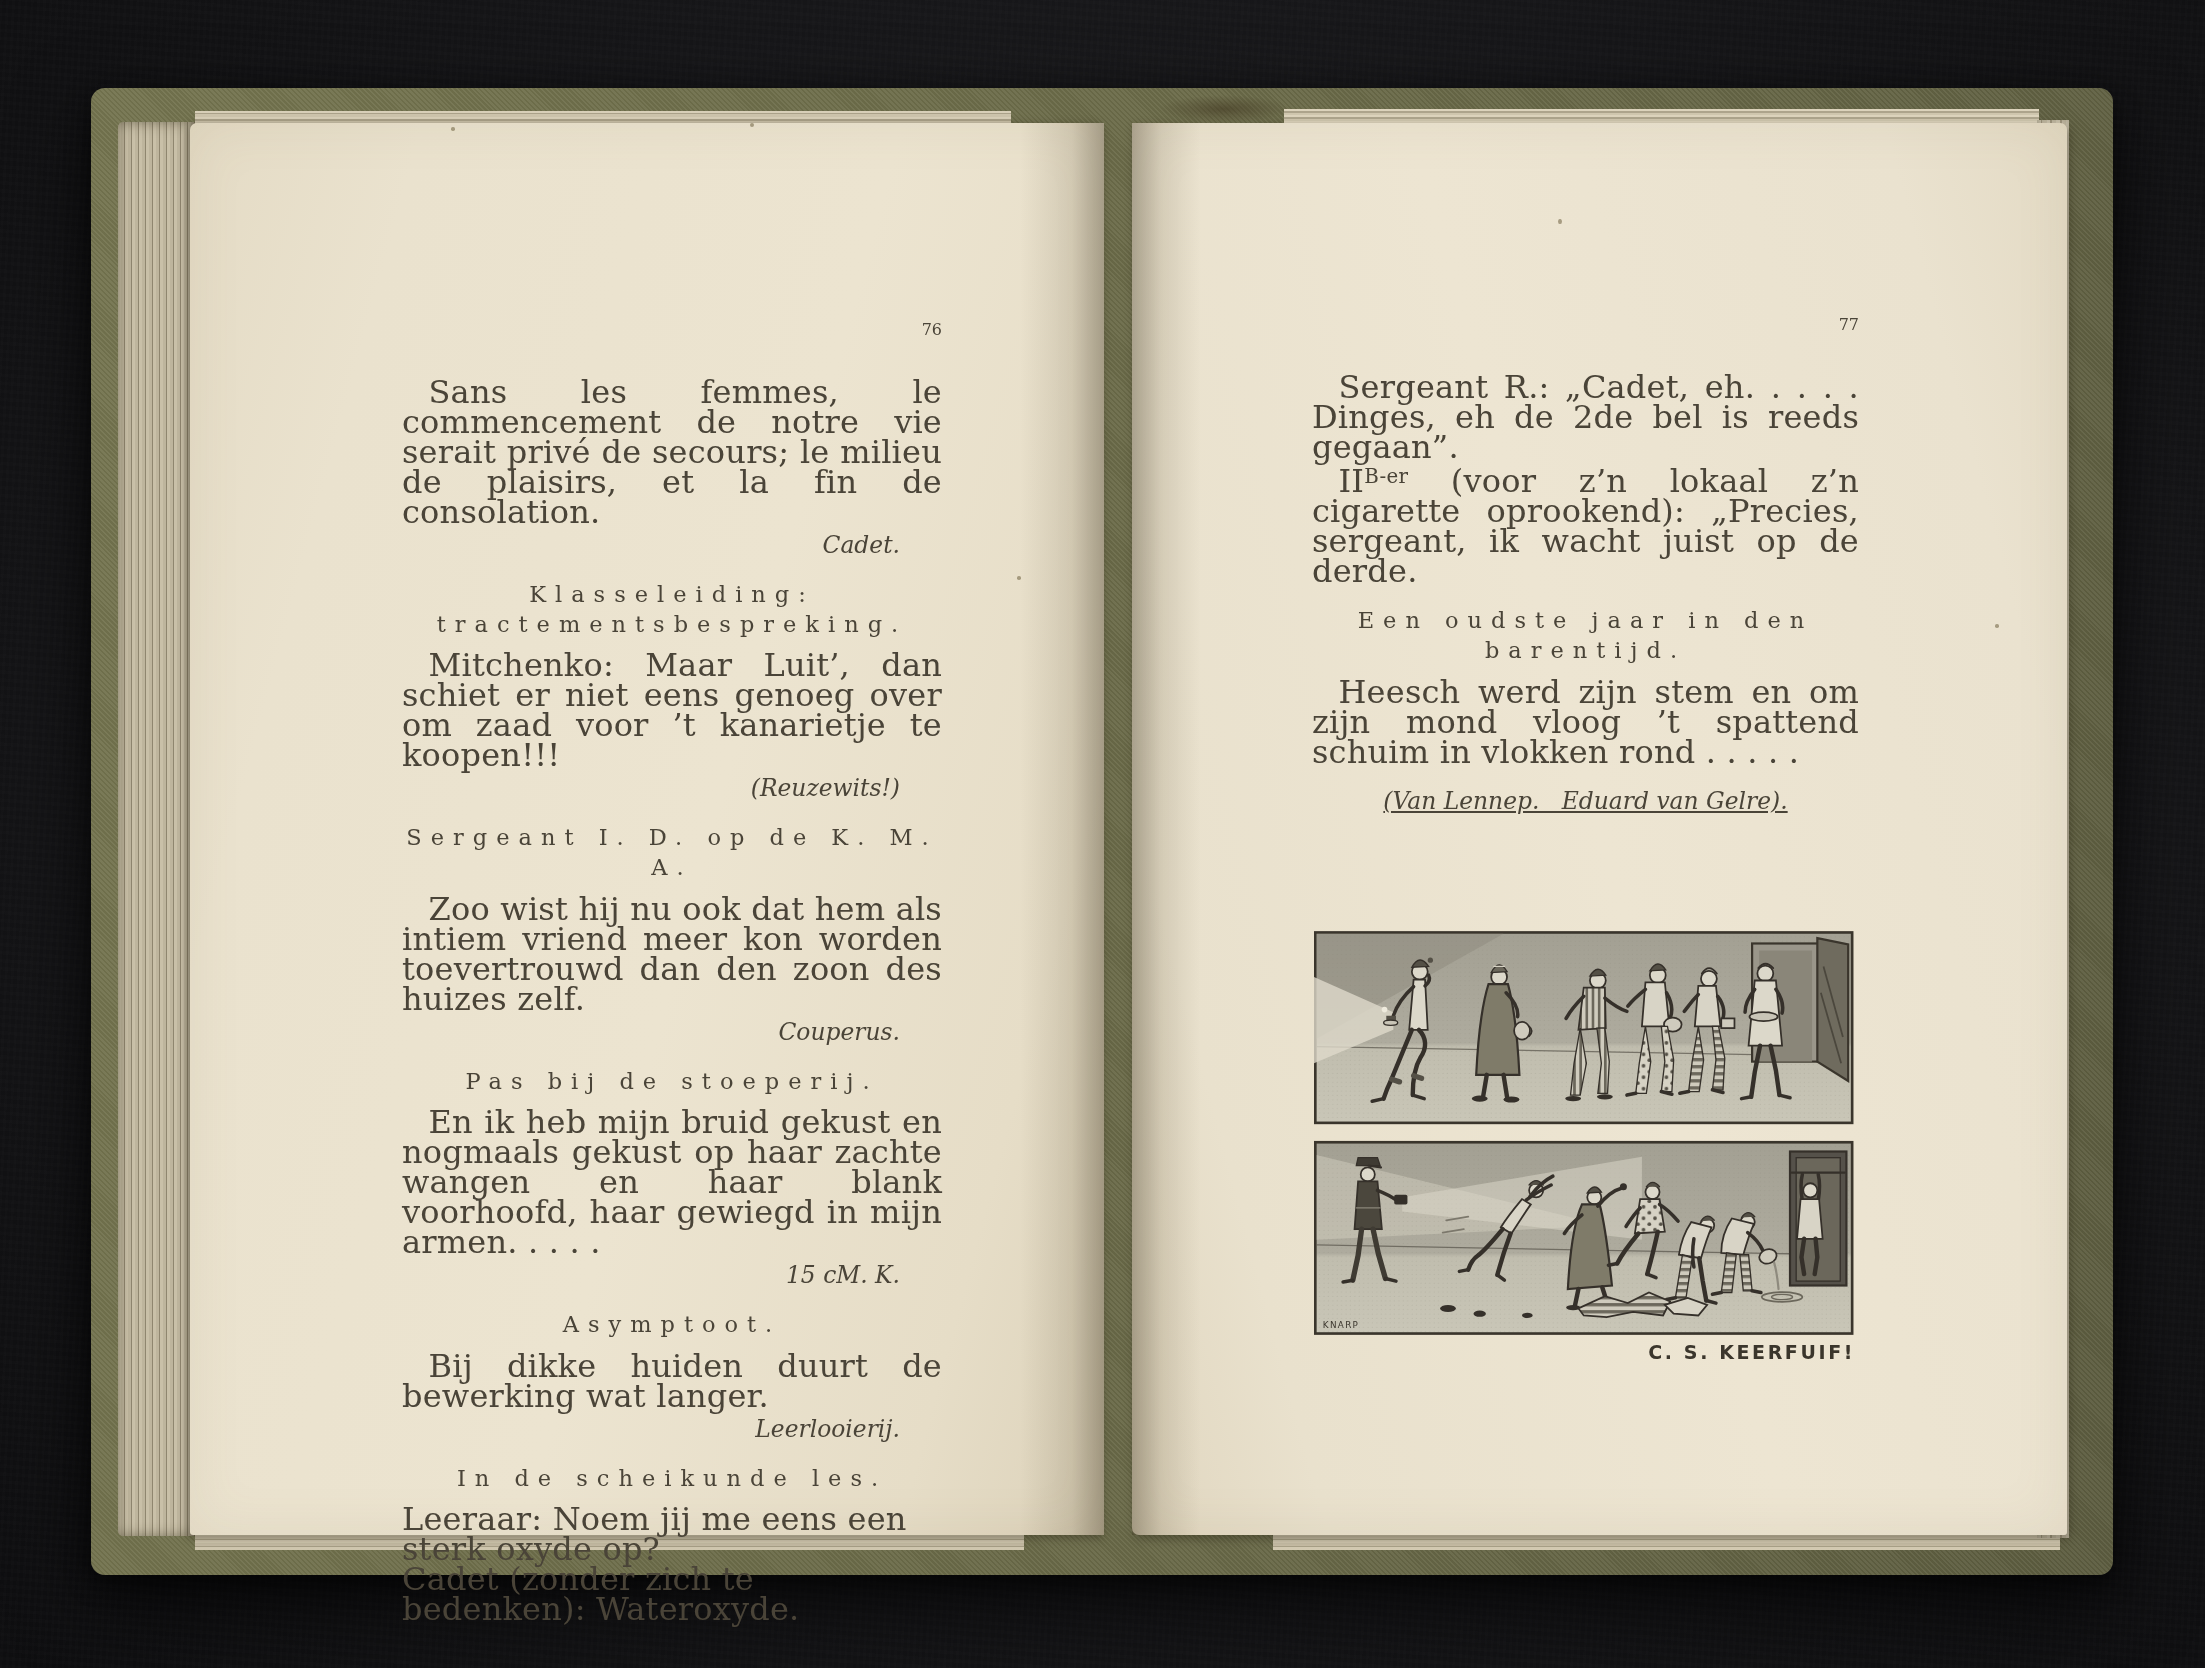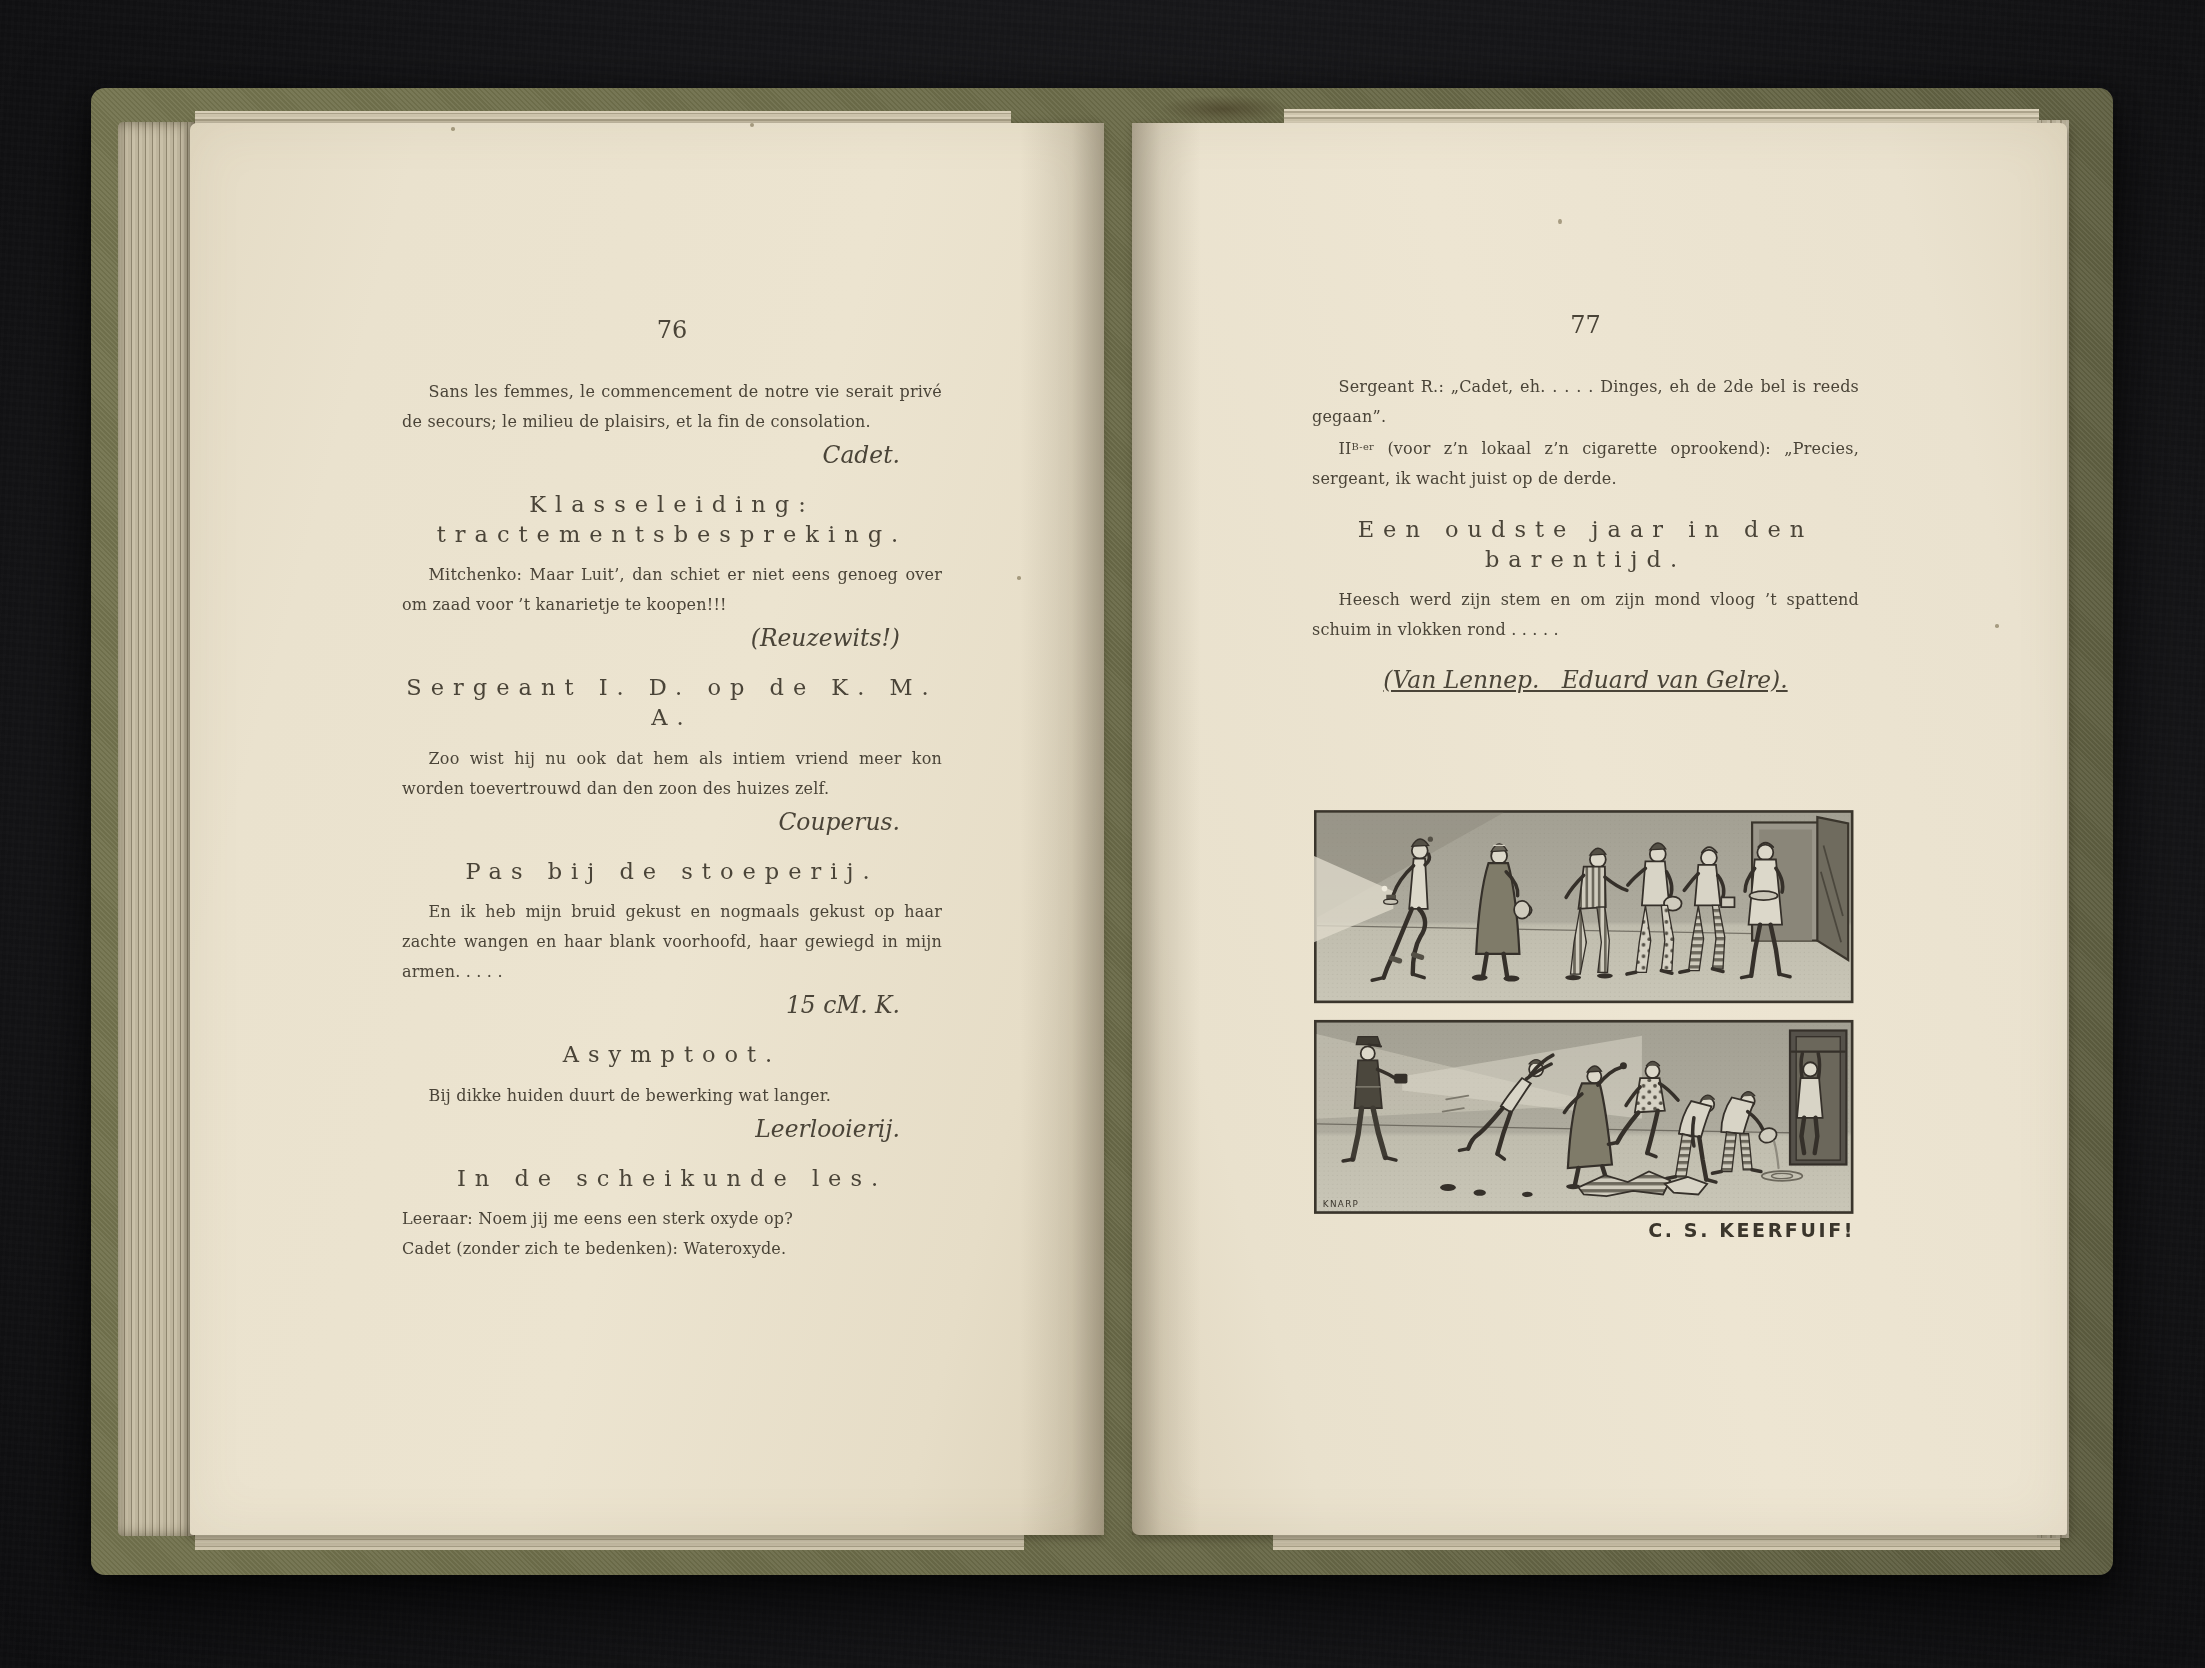--- a/index.html
+++ b/index.html
@@ -42,22 +42,22 @@
     background:linear-gradient(255deg,#e3dac4 0%,#eae2cf 14%,#ede5d2 50%,#e9e1cd 85%,#e0d6bf 100%);
     box-shadow:2.6px 3.5px 8.8px rgba(40,36,20,.4), inset 0 0 53px rgba(130,112,70,.10);}
   .page-left::after{content:"";position:absolute;top:0;right:0;bottom:0;width:84px;pointer-events:none;
     background:linear-gradient(to right, rgba(95,84,58,0) 0%, rgba(95,84,58,.16) 62%, rgba(66,57,36,.38) 100%);}
   .page-right::after{content:"";position:absolute;top:0;left:0;bottom:0;width:69px;pointer-events:none;
     background:linear-gradient(to left, rgba(95,84,58,0) 0%, rgba(95,84,58,.15) 58%, rgba(66,57,36,.36) 100%);}
   .content{position:relative;height:100%;color:#4a4438;}
   .page-left .content{padding:192px 162px 0 212px;}
   .page-right .content{padding:187px 208px 0 180px;}
   
-  .pageno{text-align:center;font-size:24px;line-height:30px;margin:0 0 32px;}
-  p.body{margin:0;font-size:16px;line-height:30px;text-align:justify;letter-spacing:0.2px;}
+  .pageno{text-align:right;font-size:16px;line-height:30px;margin:0 0 32px;}
+  p.body{margin:0;font-size:32px;line-height:30px;text-align:justify;letter-spacing:0.2px;}
   p.indent{text-indent:26.5px;}
   p.plain{text-align:left;}
   .attr{font-style:italic;font-size:23.4px;line-height:30px;text-align:right;margin:2.6px 42px 5.3px 0;}
   .attr-center{text-align:center;margin-right:0;}
   .heading{font-size:22.5px;line-height:30px;font-weight:400;letter-spacing:.4em;text-align:center;margin:19.4px 0 11.5px;}
   sup.sb{font-size:.62em;vertical-align:.45em;letter-spacing:0.3px;}
   
   .illustration{margin:115px 0 0 1.8px;width:543px;}
   .illustration svg{display:block;}
   .caption{margin-top:5.3px;padding-right:1.8px;text-align:right;

